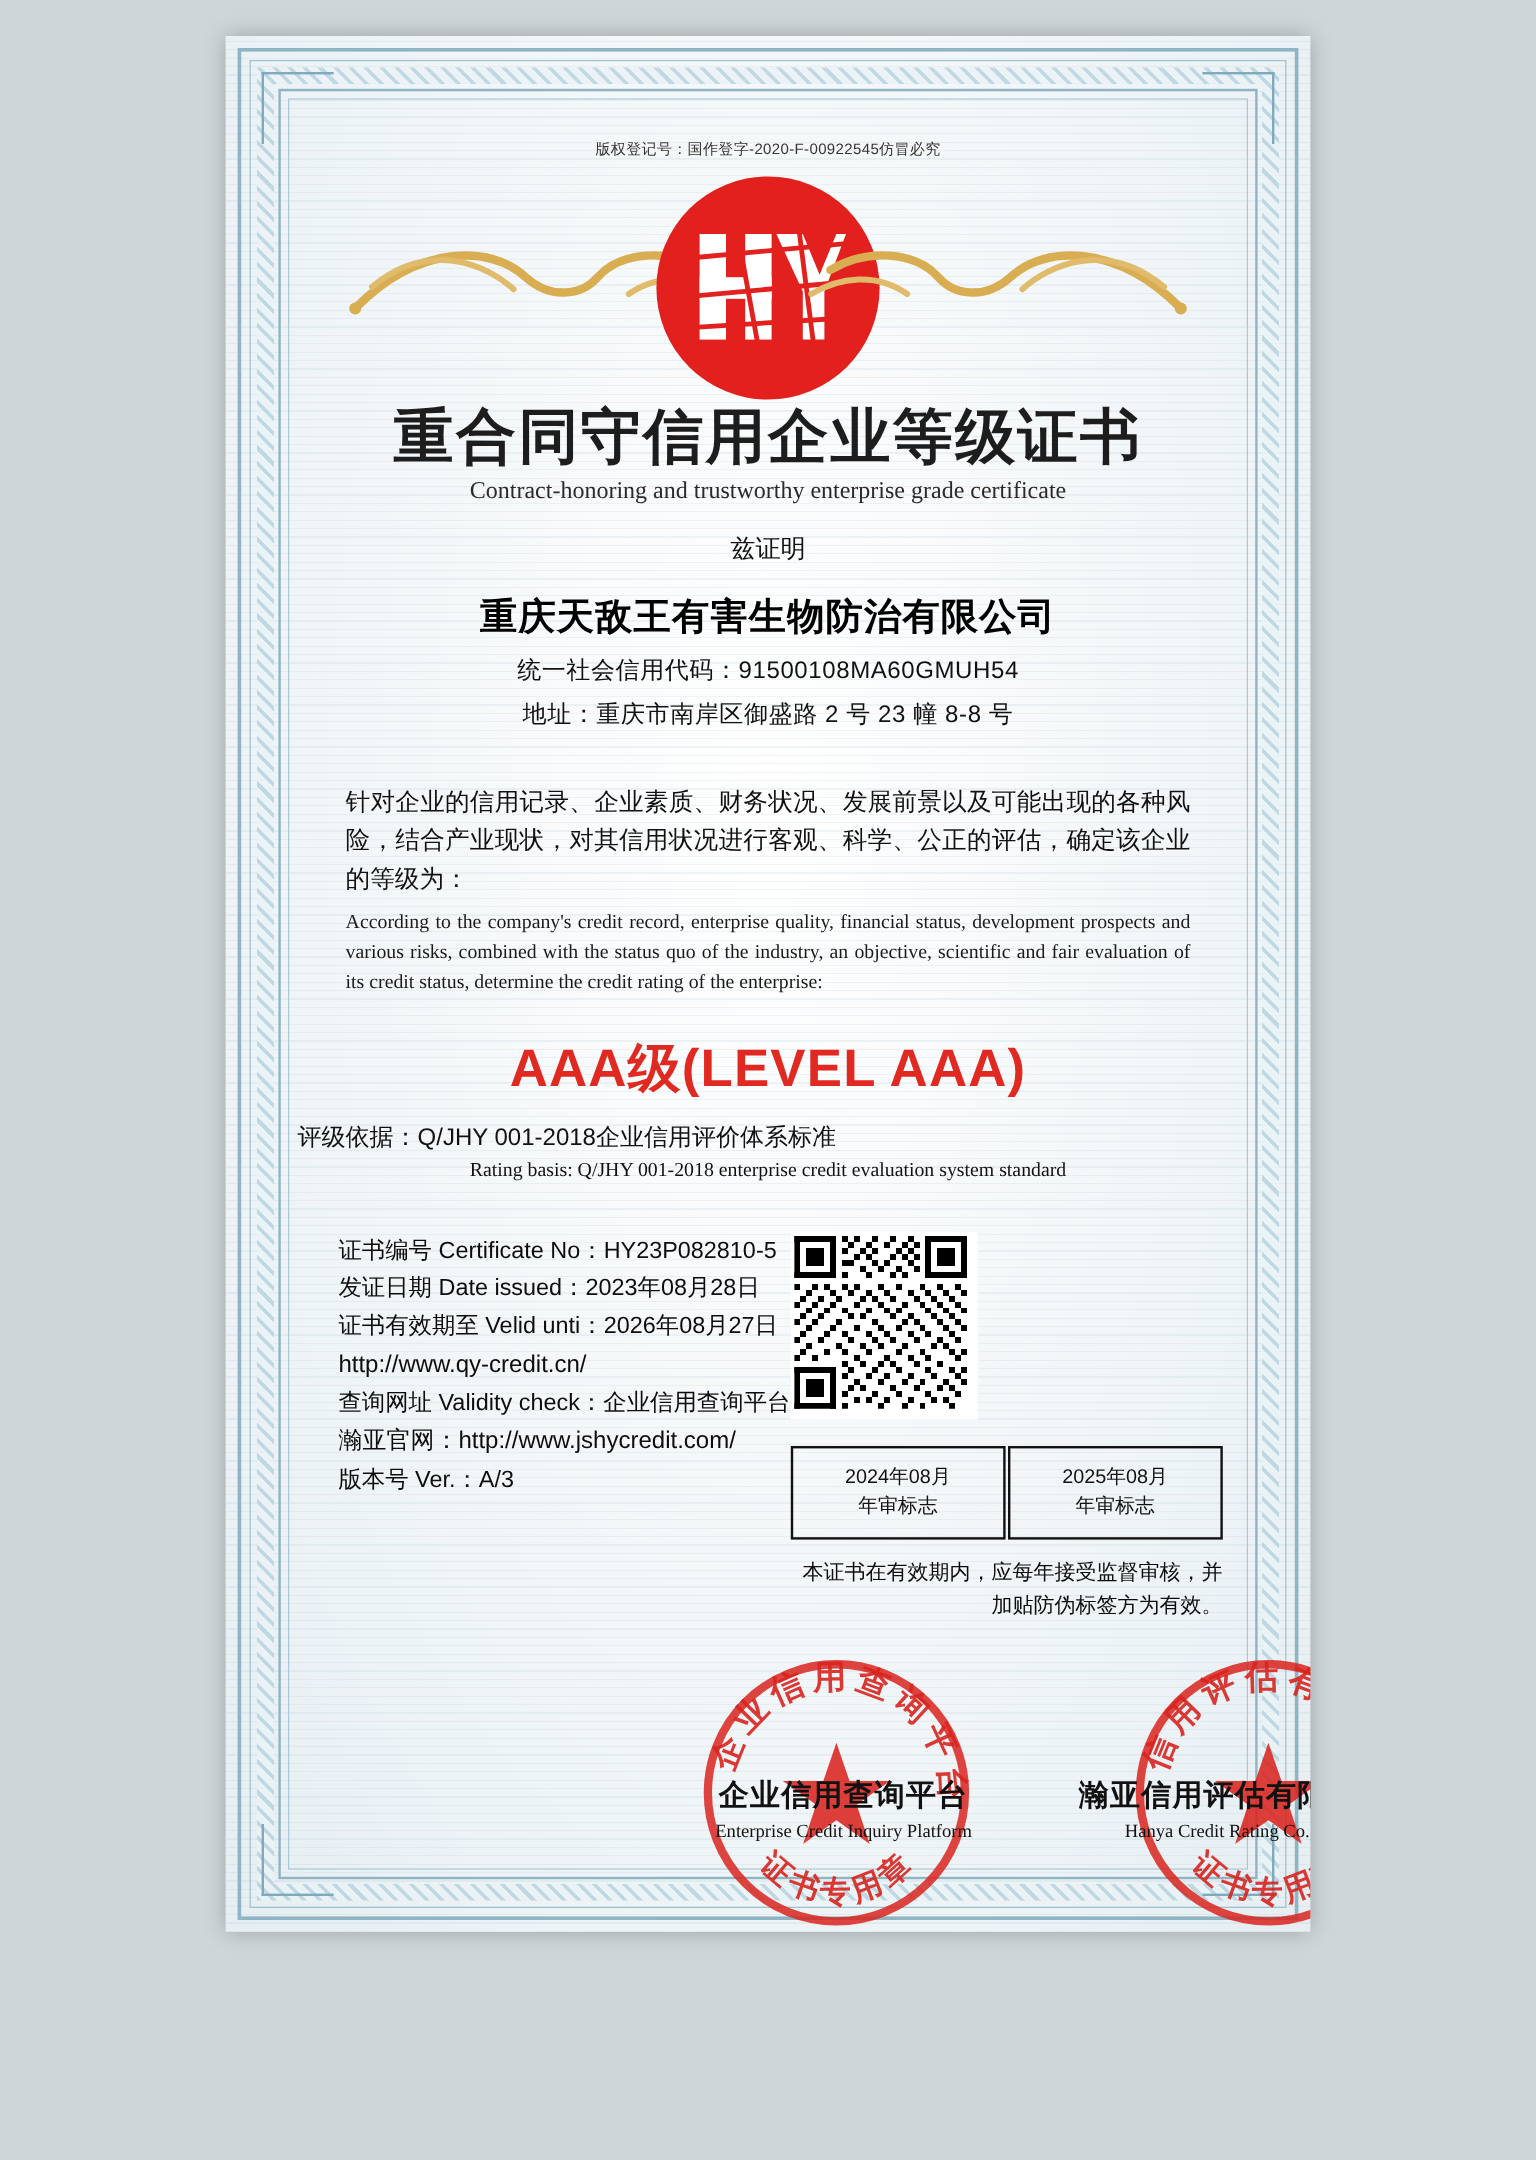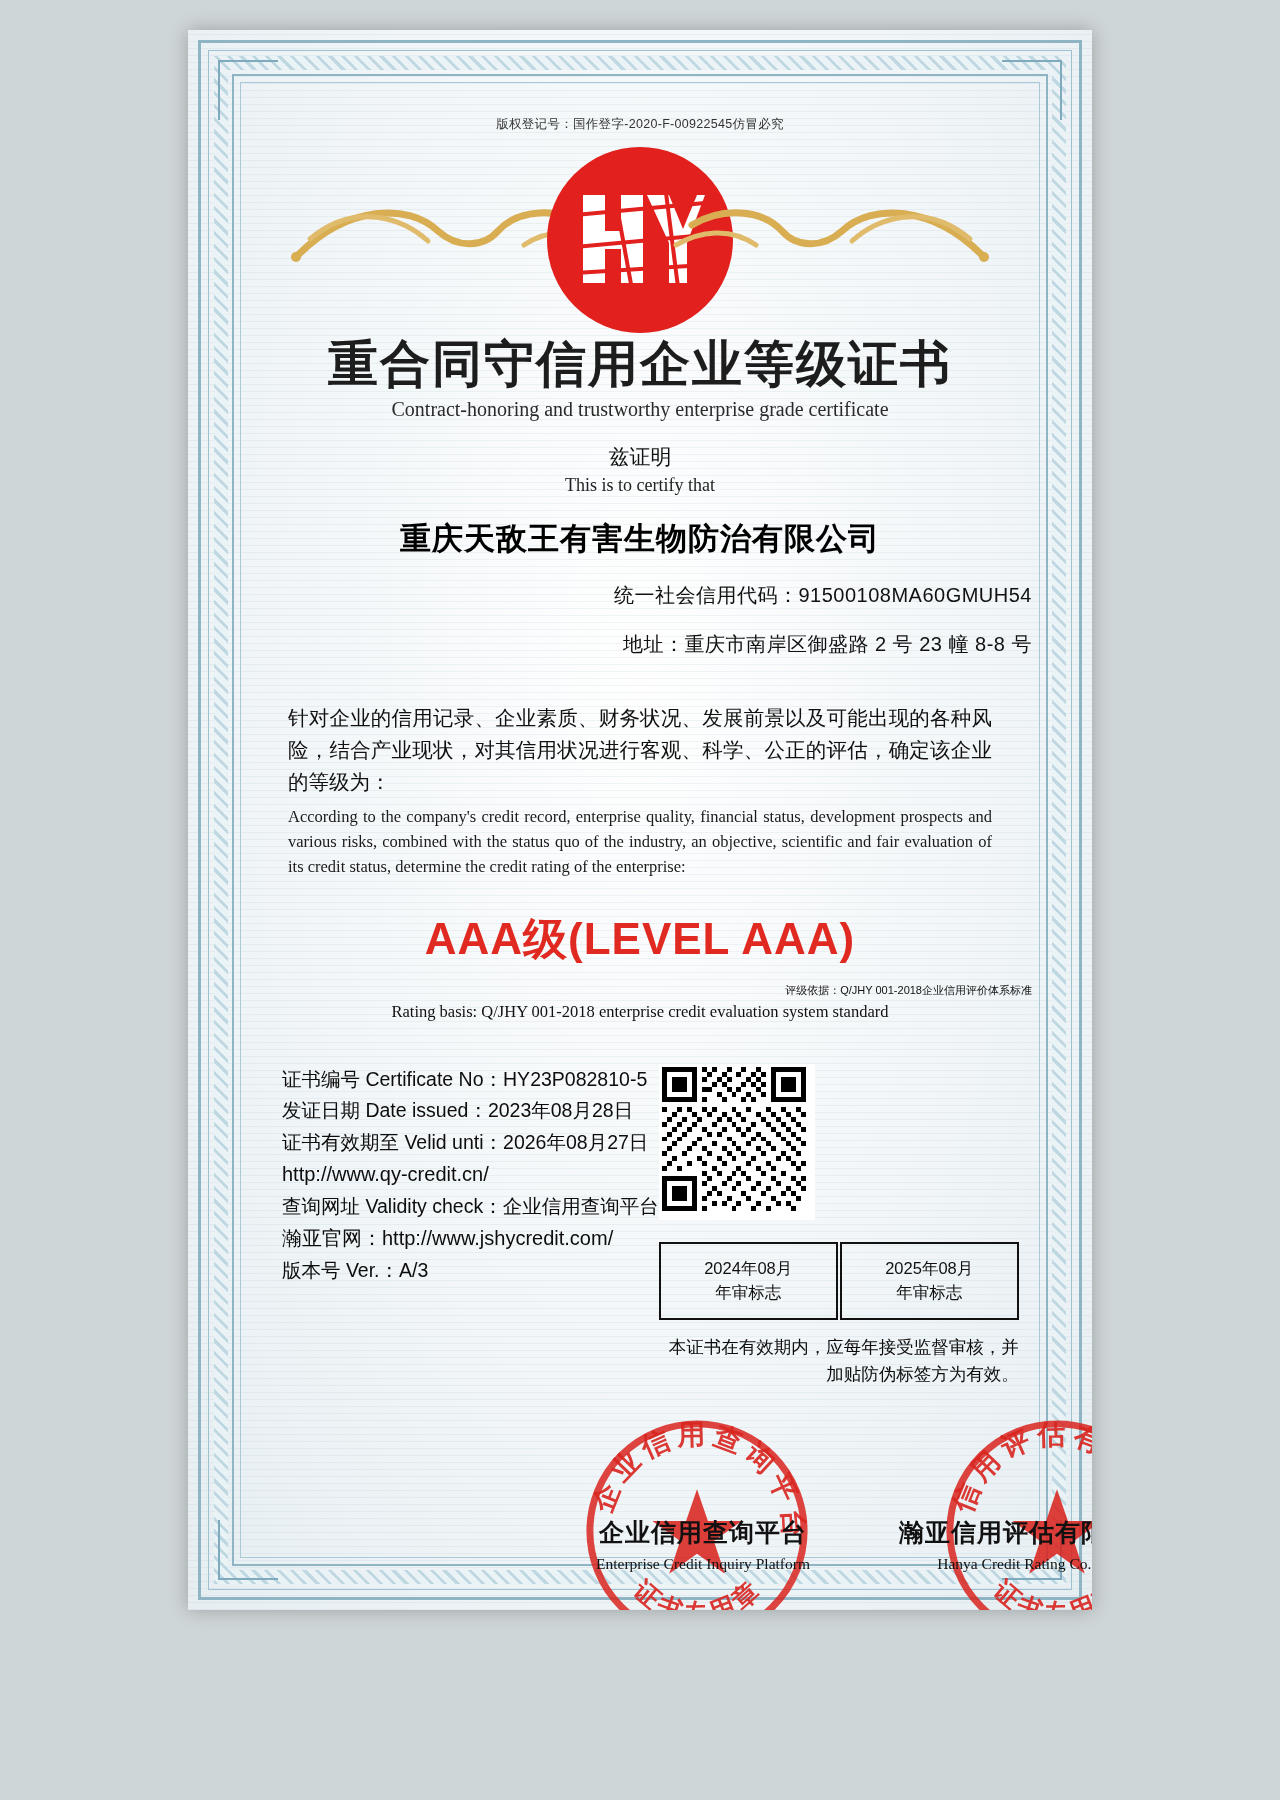--- a/index.html
+++ b/index.html
@@ -110,21 +110,21 @@
     text-align:center;font-size:21px;color:#111;margin-top:22px;
   }
   .certify-en{
     text-align:center;font-size:18px;color:#222;margin-top:4px;
     font-family:"Liberation Serif","DejaVu Serif",serif;
   }
   .company{
     text-align:center;font-size:31px;font-weight:bold;color:#000;margin-top:22px;letter-spacing:1px;
   }
   .uscc,.addr{
-    text-align:right;font-size:20px;color:#111;margin-top:22px;letter-spacing:.5px;
+    text-align:center;font-size:20px;color:#111;margin-top:10px;letter-spacing:.5px;
   }
 
   .body-text{
     margin:44px 40px 0 40px;
   }
   .body-cn{
     font-size:20.5px;color:#111;line-height:1.55;text-align:justify;
   }
   .body-en{
     font-size:16.5px;color:#1a1a1a;line-height:1.5;margin-top:8px;text-align:justify;
@@ -133,21 +133,21 @@
 
   .level{
     text-align:center;
     color:#e02a21;
     font-size:44px;
     font-weight:bold;
     margin-top:30px;
     letter-spacing:1px;
   }
   .basis-cn{
-    text-align:right;font-size:11px;color:#111;margin-top:14px;
+    text-align:left;font-size:20px;color:#111;margin-top:14px;
   }
   .basis-en{
     text-align:center;font-size:16.5px;color:#111;margin-top:4px;
     font-family:"Liberation Serif","DejaVu Serif",serif;
   }
 
   .info-area{
     display:flex;
     margin-top:42px;
     padding:0 26px 0 34px;
@@ -257,21 +257,20 @@
         <path d="M22 54 C70 14, 118 36, 140 56" fill="none" stroke="#e0bb6c" stroke-width="5" stroke-linecap="round"></path>
         <path d="M236 60 C262 42, 292 46, 316 60" fill="none" stroke="#e0bb6c" stroke-width="5" stroke-linecap="round"></path>
         <circle cx="8" cy="72" r="5" fill="#d9ae52"></circle>
       </svg>
     </div>
 
     <div class="title-cn">重合同守信用企业等级证书</div>
     <div class="title-en">Contract-honoring and trustworthy enterprise grade certificate</div>
 
     <div class="certify-cn">兹证明</div>
-    <div class="certify-en">This is to certify that</div>
 
     <div class="company">重庆天敌王有害生物防治有限公司</div>
     <div class="uscc">统一社会信用代码：91500108MA60GMUH54</div>
     <div class="addr">地址：重庆市南岸区御盛路 2 号 23 幢 8-8 号</div>
 
     <div class="body-text">
       <div class="body-cn">针对企业的信用记录、企业素质、财务状况、发展前景以及可能出现的各种风险，结合产业现状，对其信用状况进行客观、科学、公正的评估，确定该企业的等级为：</div>
       <div class="body-en">According to the company's credit record, enterprise quality, financial status, development prospects and various risks, combined with the status quo of the industry, an objective, scientific and fair evaluation of its credit status, determine the credit rating of the enterprise:</div>
     </div>
 

